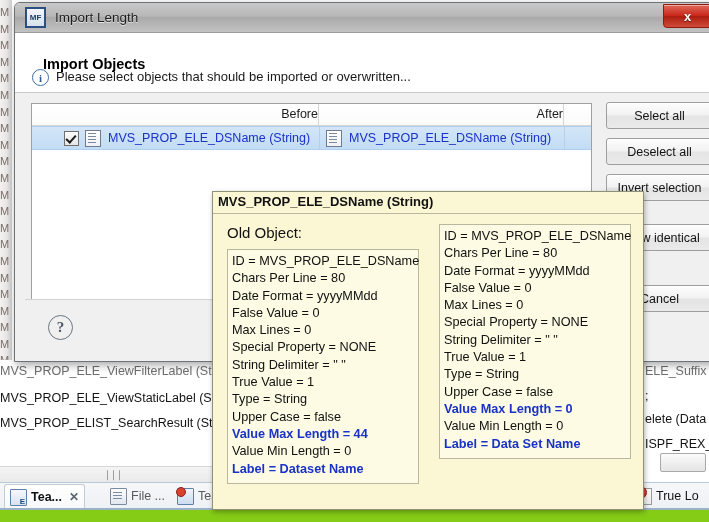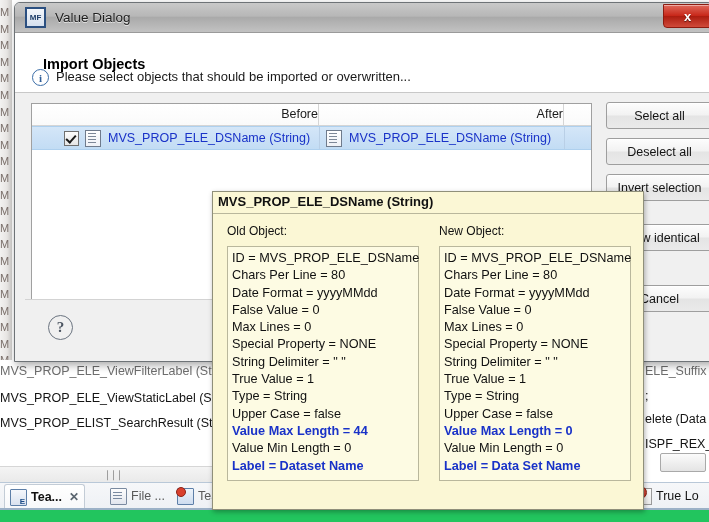--- a/index.html
+++ b/index.html
@@ -59,21 +59,21 @@
 
   .bg-right-btn {
     position: absolute; left: 660px; top: 453px; width: 44px; height: 17px;
     background: linear-gradient(to bottom,#fbfbfb,#e4e4e4);
     border: 1px solid #a9a9a9; border-radius: 2px;
   }
 
   
   .tabbar {
     position: absolute; left: 0; top: 482px; width: 709px; height: 40px;
-    background: #22c55e;
+    background: #84cc16;
     border-top: 1px solid #b9c8d8;
   }
   .tabbar-strip {
     position: absolute; left: 0; top: 0; width: 709px; height: 25px;
     background: linear-gradient(to bottom,#f6f7f9 0%,#eef1f5 100%);
   }
   .tab {
     position: absolute; top: 1px; height: 24px;
     display: flex; align-items: center; gap: 4px;
     font-size: 12.5px; white-space: nowrap;
@@ -272,21 +272,21 @@
     box-shadow: 1px 2px 5px rgba(0,0,0,.30);
     overflow: hidden;
   }
   .tt-title {
     position: relative; height: 22px; padding: 2px 0 0 5px; box-sizing: border-box;
     font-size: 13px; font-weight: bold; color: #111;
     border-bottom: 1px solid #b9b79c;
   }
   .tt-cols { display: flex; padding: 10px 0 0 14px; gap: 20px; }
   .tt-col { width: 192px; }
-  .tt-col-head { font-size: 12px; color: #111; margin-bottom: 8px; }
+  .tt-col-head { font-size: 15px; color: #111; margin-bottom: 8px; }
   .tt-box {
     border: 1px solid #b9b79c; background: #fdfbe3;
     padding: 3px 2px 5px 4px; box-sizing: border-box;
   }
   .tt-line {
     font-size: 12.7px; color: #111; line-height: 17.3px; white-space: nowrap;
   }
   .tt-line.hl { color: #1932c8; font-weight: bold; }
 </style>
 </head>
@@ -349,21 +349,21 @@
 
     <div class="tabbar-underline"></div>
   </div>
 
   <div class="dialog">
 
     <div class="titlebar">
       <div class="title-icon">
         <span>MF</span>
       </div>
-      <div class="title-text">Value Dialog</div>
+      <div class="title-text">Import Length</div>
       <div class="close-btn">x</div>
     </div>
 
     <div class="dlg-head">
       <h1>Import Objects</h1>
       <div class="info-icon">i</div>
       <div class="subtitle">Please select objects that should be imported or overwritten...</div>
     </div>
 
     <div class="dlg-body">
@@ -416,21 +416,20 @@
           <div class="tt-line">True Value = 1</div>
           <div class="tt-line">Type = String</div>
           <div class="tt-line">Upper Case = false</div>
           <div class="tt-line hl">Value Max Length = 44</div>
           <div class="tt-line">Value Min Length = 0</div>
           <div class="tt-line hl">Label = Dataset Name</div>
         </div>
       </div>
 
       <div class="tt-col">
-        <div class="tt-col-head">New Object:</div>
         <div class="tt-box">
           <div class="tt-line">ID = MVS_PROP_ELE_DSName</div>
           <div class="tt-line">Chars Per Line = 80</div>
           <div class="tt-line">Date Format = yyyyMMdd</div>
           <div class="tt-line">False Value = 0</div>
           <div class="tt-line">Max Lines = 0</div>
           <div class="tt-line">Special Property = NONE</div>
           <div class="tt-line">String Delimiter = " "</div>
           <div class="tt-line">True Value = 1</div>
           <div class="tt-line">Type = String</div>

